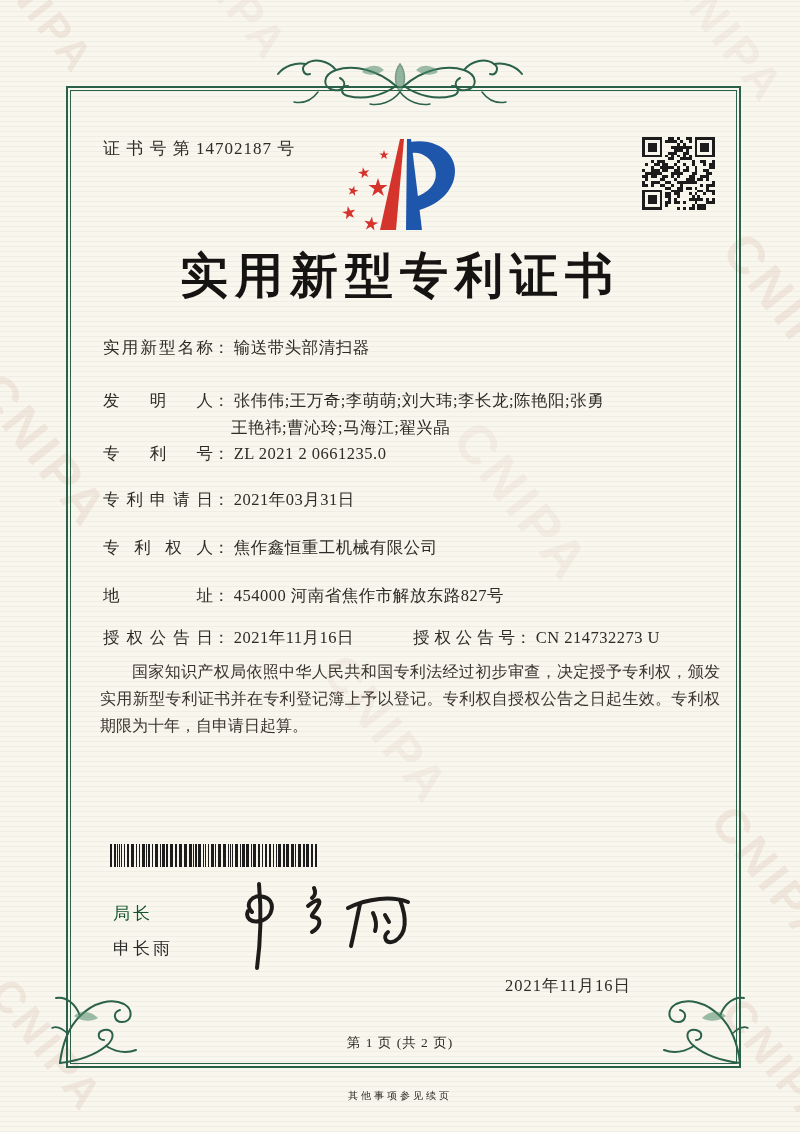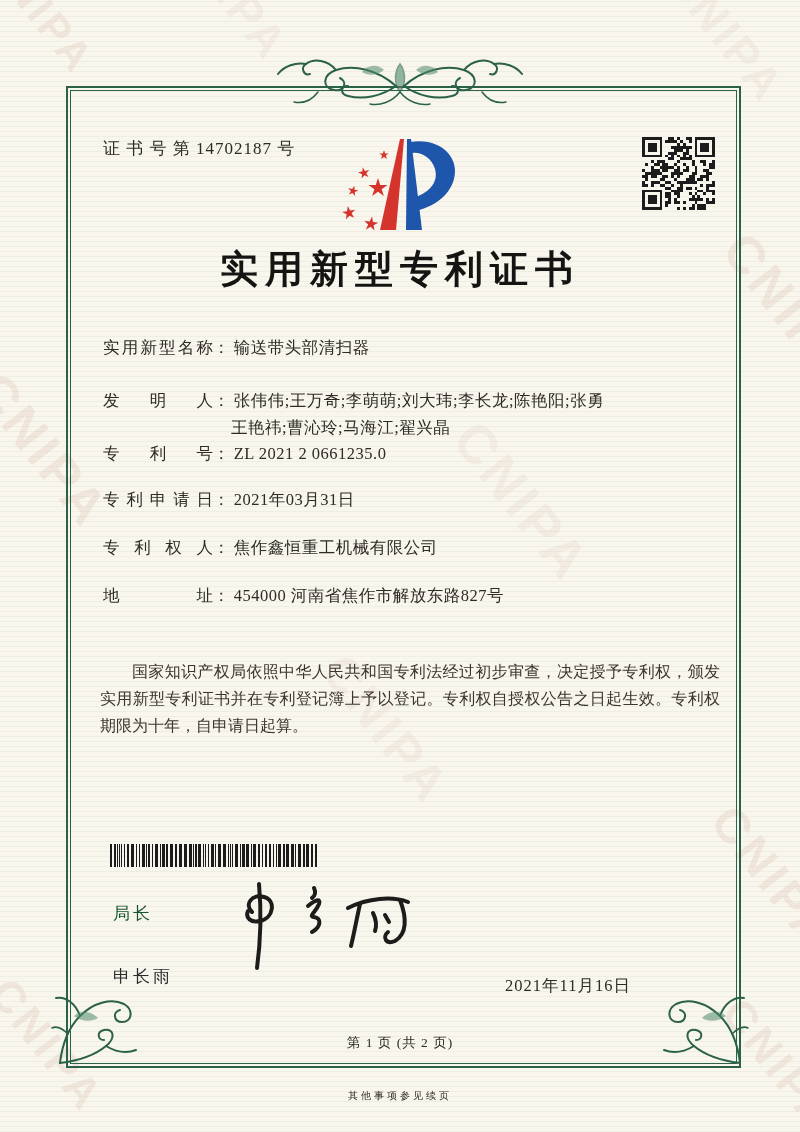--- a/index.html
+++ b/index.html
@@ -26,21 +26,21 @@
     position:absolute; left:66px; top:86px; width:671px; height:978px;
     border:2px solid #2a6148; z-index:1;
   }
   .frame-inner { position:absolute; inset:2px; border:1px solid #2a6148; }
   .orn { position:absolute; z-index:1; pointer-events:none; }
   
   .cert-no { position:absolute; z-index:2; left:103px; top:137px; font-size:17px; letter-spacing:1px; }
   .emblem  { position:absolute; z-index:2; left:340px; top:131px; }
   .qr      { position:absolute; z-index:2; left:642px; top:137px; width:73px; height:73px; }
   .title   { position:absolute; z-index:2; left:0; right:0; top:244px; text-align:center;
-             font-size:38px; font-weight:bold; letter-spacing:7px; color:#161412; }
+             font-size:48px; font-weight:bold; letter-spacing:7px; color:#161412; }
   .frow { position:absolute; z-index:2; left:103px; font-size:16.5px; white-space:nowrap; }
   .flabel { display:inline-block; width:110px; text-align:justify; text-align-last:justify; }
   .fval { letter-spacing:.5px; }
   .r-name     { top:337px; }
   .r-inv      { top:390px; }
   .r-inv2     { top:417px; left:231px; }
   .r-patno    { top:443px; }
   .r-filing   { top:489px; }
   .r-patentee { top:537px; }
   .r-addr     { top:585px; }
@@ -48,21 +48,21 @@
   .g2 { position:absolute; left:310px; top:0; }
   .g2 .flabel { width:102px; }
   .body-text {
     position:absolute; z-index:2; left:100px; top:658px; width:620px;
     font-size:16px; line-height:27px; text-align:justify; color:#3a352e;
   }
   .body-text p { margin:0; text-indent:2em; }
   .body-text p + p { margin-top:7px; }
   .barcode { position:absolute; z-index:2; left:110px; top:844px; }
   .sig-title { position:absolute; z-index:2; left:113px; top:902px; font-family:"Liberation Sans",sans-serif; font-size:17px; letter-spacing:3px; color:#14532d; }
-  .sig-name  { position:absolute; z-index:2; left:113px; top:937px; font-family:"Liberation Sans",sans-serif; font-size:17px; letter-spacing:3px; color:#2b2b2b;margin-top:28px; }
+  .sig-name  { position:absolute; z-index:2; left:113px; top:937px; font-family:"Liberation Sans",sans-serif; font-size:17px; letter-spacing:3px; color:#2b2b2b; }
   .sig-script{ position:absolute; z-index:2; left:222px; top:876px; }
   .issue-date{ position:absolute; z-index:2; left:505px; top:975px; font-size:16.5px; letter-spacing:1px; }
   .page-info { position:absolute; z-index:2; left:0; right:0; top:1034px; text-align:center; font-size:13.5px; letter-spacing:1px; }
   .cont-note { position:absolute; z-index:2; left:0; right:0; top:1081px; text-align:center; font-size:10px; letter-spacing:3px;margin-top:8px; }
 </style>
 </head>
 <body>
 
 <div class="page">
 
@@ -464,20 +464,28 @@
   <div class="frow r-patentee">
     <span class="flabel">专利权人</span><span>：</span>
     <span class="fval">焦作鑫恒重工机械有限公司</span>
   </div>
 
   <div class="frow r-addr">
     <span class="flabel">地址</span><span>：</span>
     <span class="fval">454000 河南省焦作市解放东路827号</span>
   </div>
 
+  <div class="frow r-grant">
+    <span class="flabel">授权公告日</span><span>：</span>
+    <span class="fval">2021年11月16日</span>
+    <span class="g2">
+      <span class="flabel">授权公告号</span><span>：</span>
+      <span class="fval">CN 214732273 U</span>
+    </span>
+  </div>
 
   <div class="body-text">
     <p>国家知识产权局依照中华人民共和国专利法经过初步审查，决定授予专利权，颁发实用新型专利证书并在专利登记簿上予以登记。专利权自授权公告之日起生效。专利权期限为十年，自申请日起算。</p>
   </div>
 
   <svg class="barcode" id="bcsvg" width="210" height="23" viewBox="0 0 210 23">
       <rect x="0" y="0" width="2" height="23" fill="#1c1c1c"></rect>
       <rect x="4" y="0" width="2" height="23" fill="#1c1c1c"></rect>
       <rect x="7" y="0" width="1" height="23" fill="#1c1c1c"></rect>
       <rect x="9" y="0" width="1" height="23" fill="#1c1c1c"></rect>

